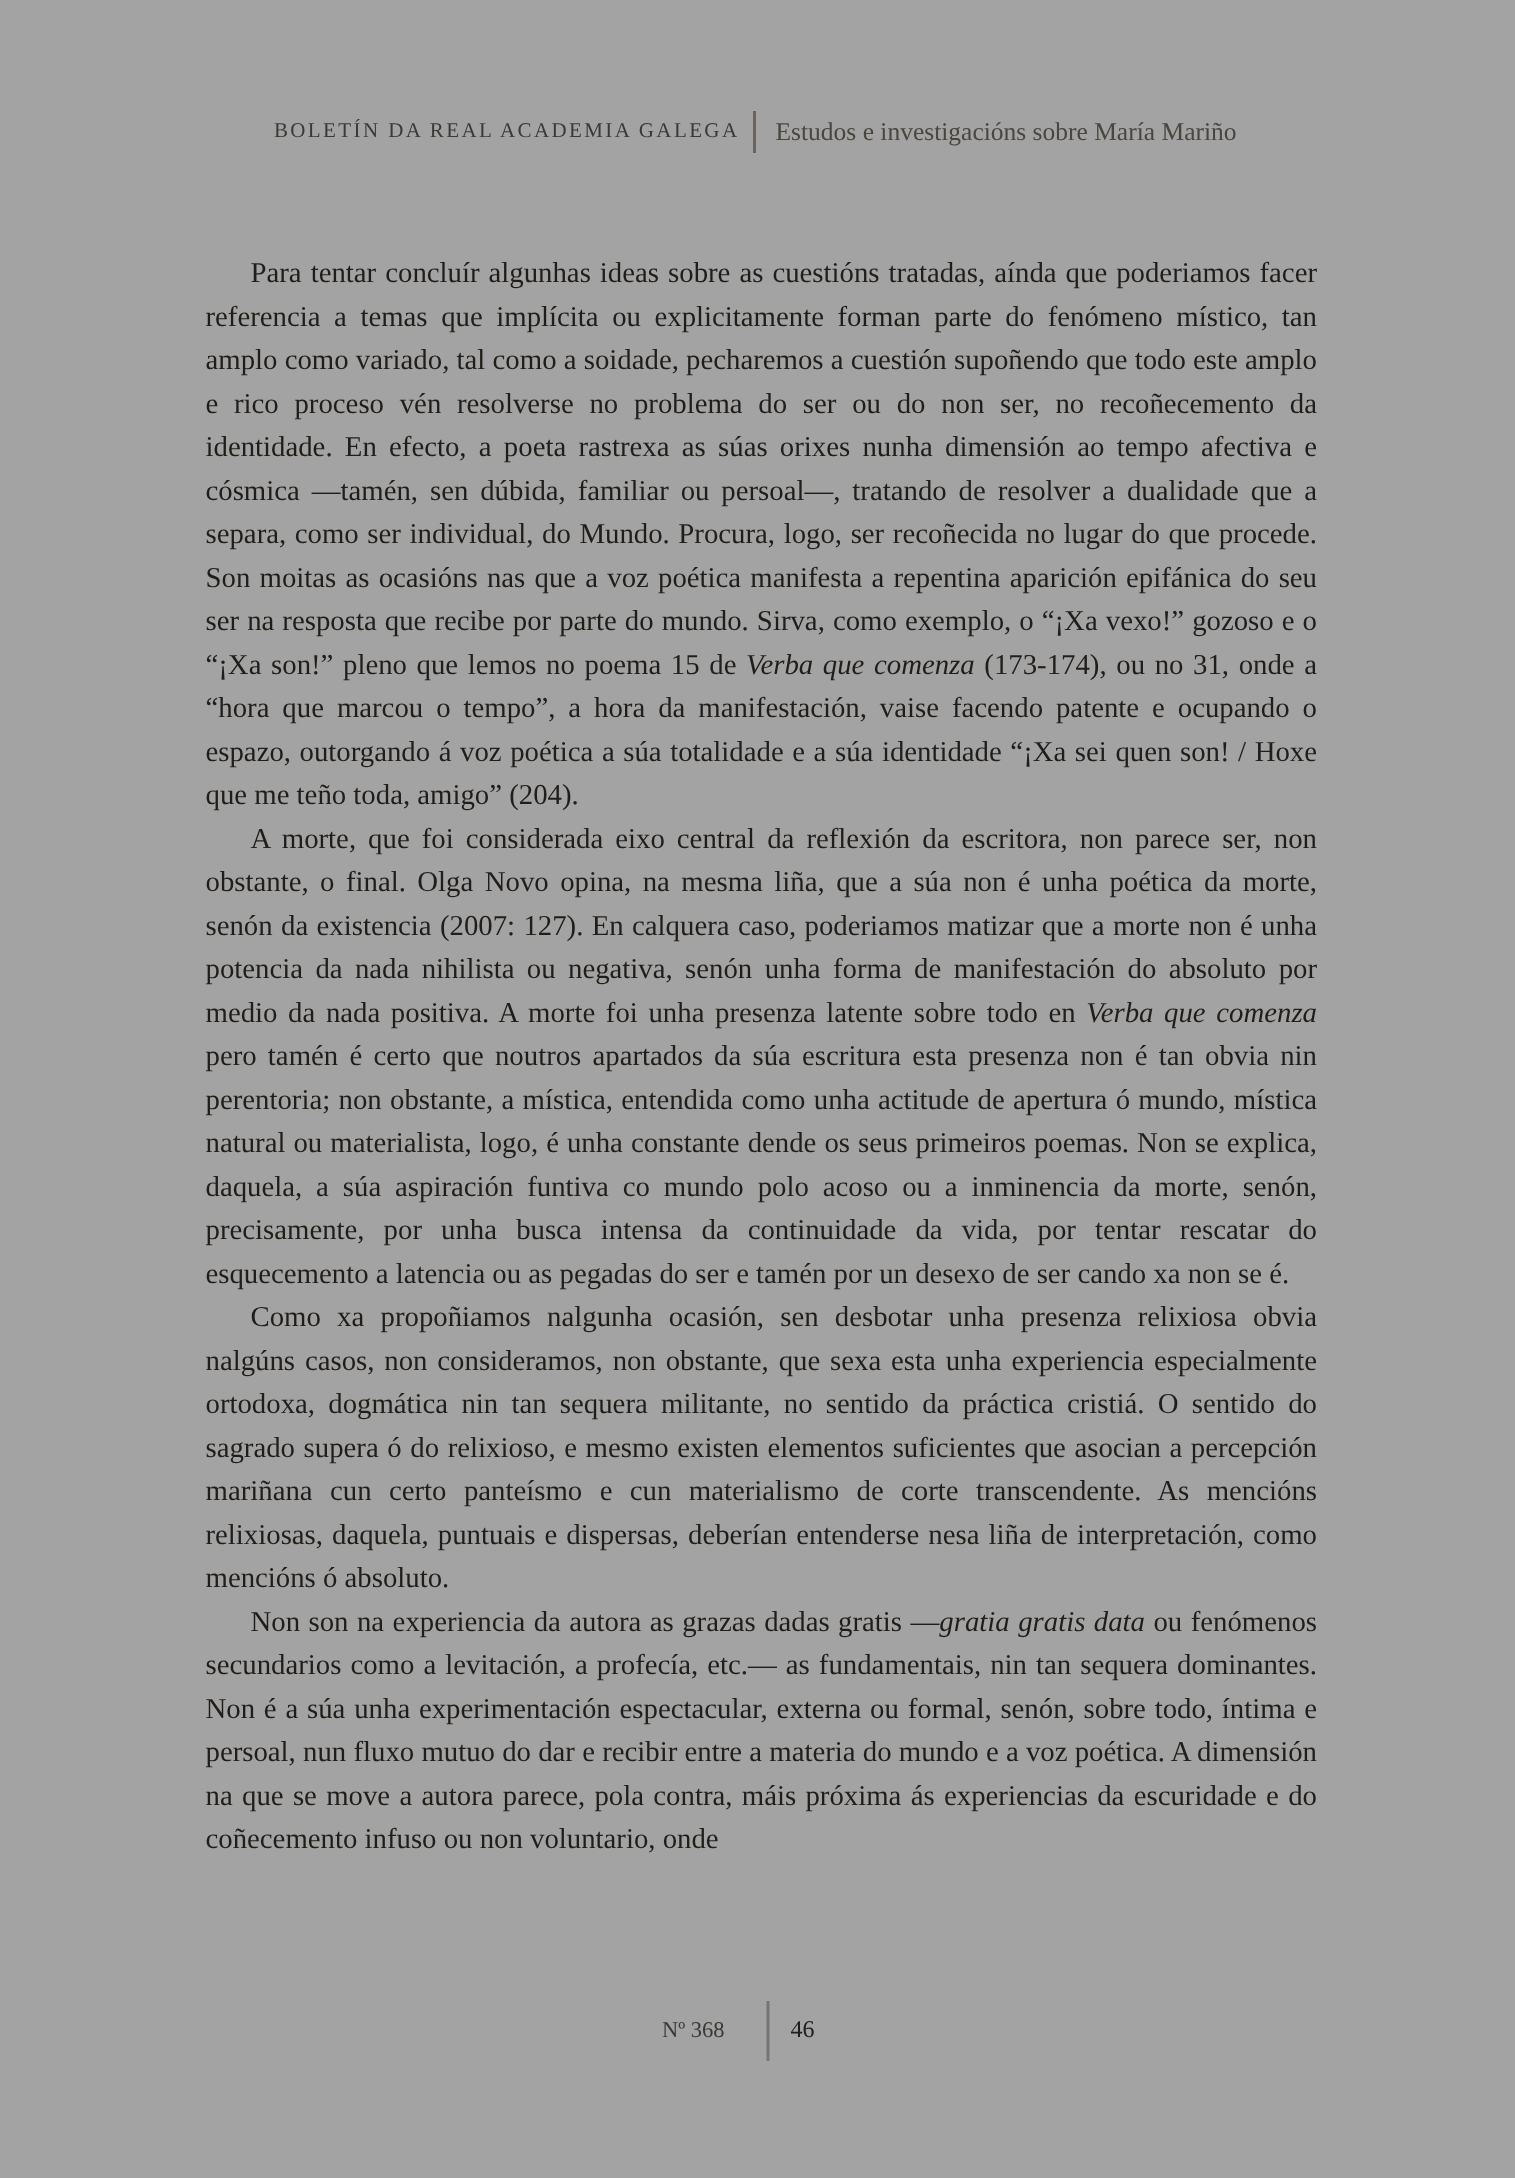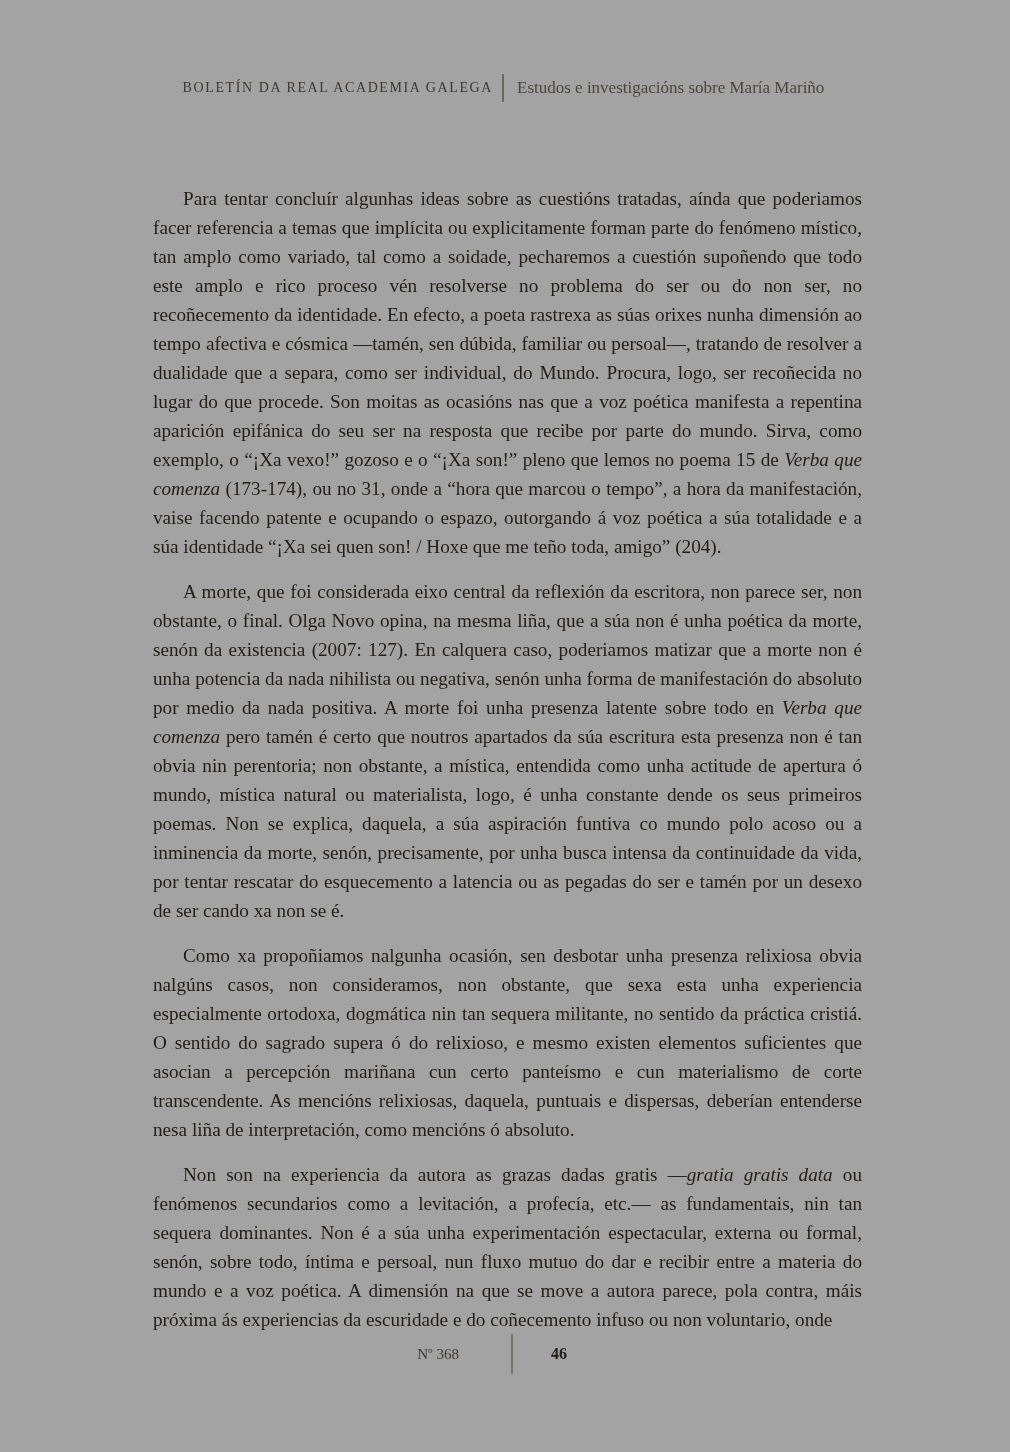--- a/index.html
+++ b/index.html
@@ -56,54 +56,53 @@
     position: absolute;
     top: 168px;
     left: 137px;
     width: 741px;
     font-size: 19.2px;
     line-height: 29px;
     text-align: justify;
     color: #211d19;
   }
   .body-text p.para {
-    margin: 16px;
+    margin: 0;
     text-indent: 30px;
   }
   .body-text em {
     font-style: italic;
   }
 
   
   .running-footer {
     position: absolute;
     top: 1334px;
     left: 0;
     width: 100%;
     display: grid;
     grid-template-columns: 1fr auto 1fr;
     align-items: center;
-    gap: 24px;
   }
   .footer-left {
     justify-self: end;
     font-size: 15px;
     color: #3c3834;
     white-space: nowrap;
   }
   .footer-divider {
     width: 2px;
     height: 40px;
     background: #7a746e;
     margin: 0 14px 0 28px;
   }
   .footer-right {
     justify-self: start;
     font-size: 16px;
-    font-weight: bold;
+    font-weight: normal;
     color: #211d19;
     white-space: nowrap;
   }
 </style>
 </head>
 <body>
 
 <div class="page">
 
   <header class="running-header">

